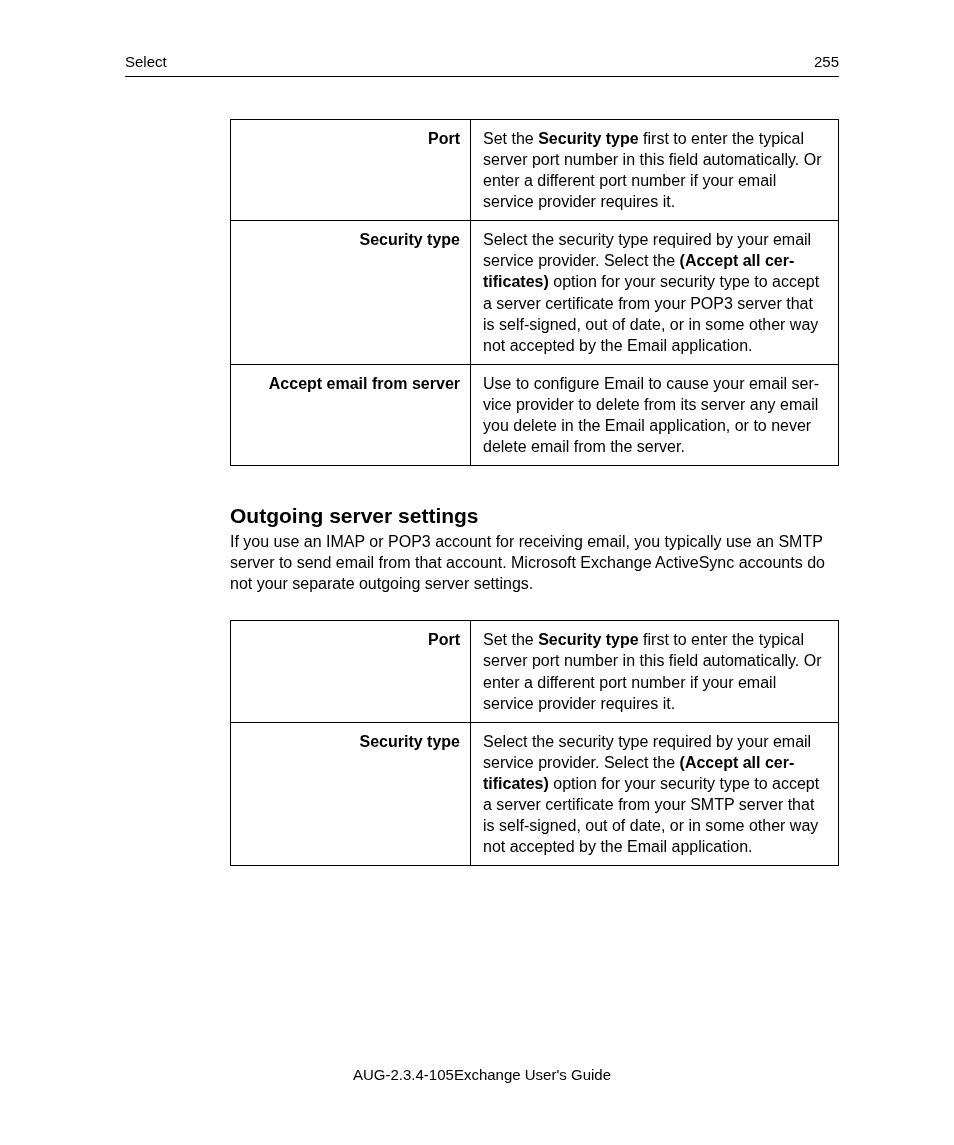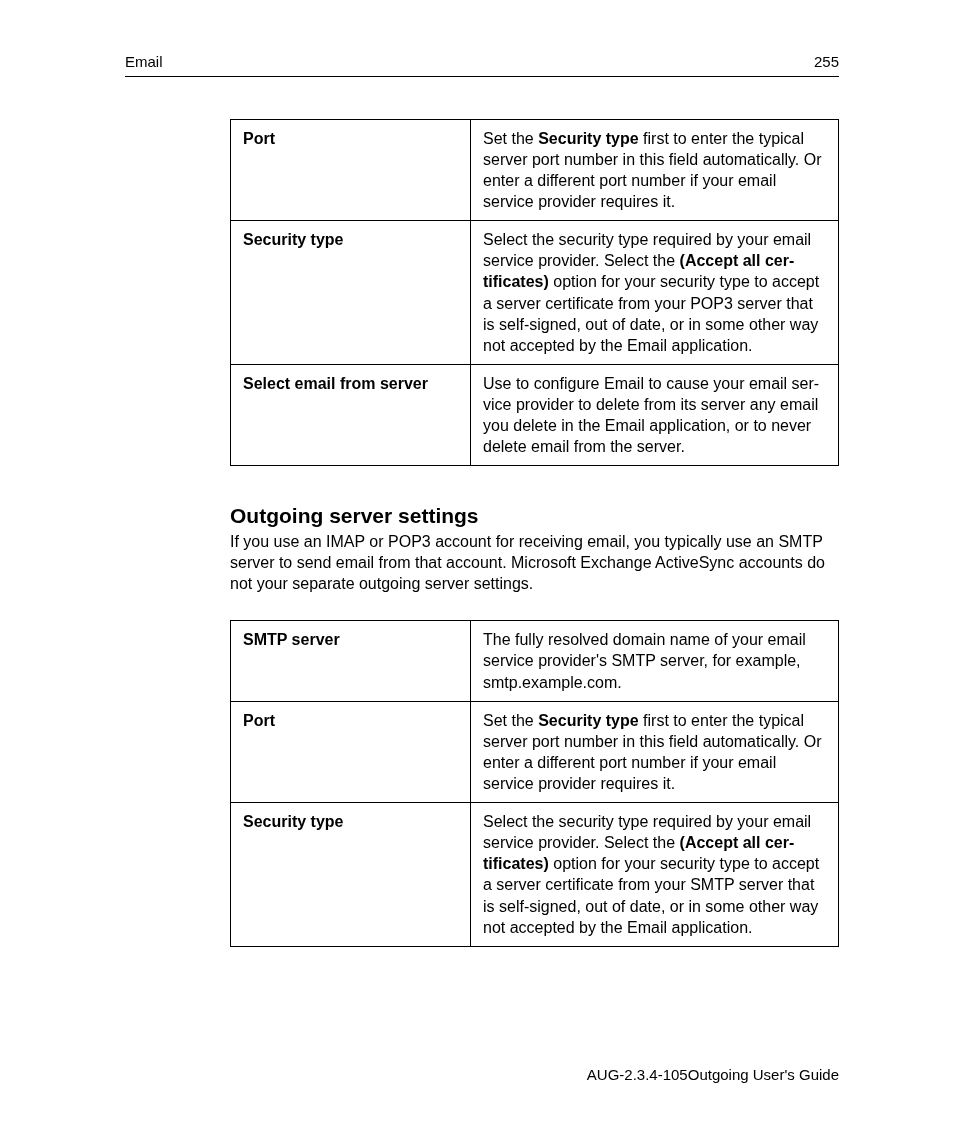--- a/index.html
+++ b/index.html
@@ -41,98 +41,95 @@
   }
   table.settings td {
     border: 1px solid #000;
     padding: 8px 10px 8px 12px;
     vertical-align: top;
     font-size: 16px;
   }
   table.settings col.label { width: 240px; }
   table.settings td.label {
     font-weight: 700;
+    text-align: right;
   }
   h2.section-heading {
     font-size: 21px;
     font-weight: 700;
     margin: 0 0 1px 0;
   }
   p.intro {
     font-size: 16px;
     margin: 0 0 26px 0;
   }
   .running-footer {
     position: absolute;
     left: 125px;
     right: 115px;
     bottom: 60px;
     display: flex;
-    justify-content: flex-end;
+    justify-content: center;
     font-size: 15px;
   }
   b { font-weight: 700; }
 </style>
 </head>
 <body>
 
 <div class="page">
 
   <div class="running-header">
-    <span>Email</span>
+    <span>Select</span>
     <span>255</span>
   </div>
 
   <div class="content">
 
     <table class="settings">
       <colgroup>
           <col class="label">
           <col>
         </colgroup>
       <tbody>
         <tr>
           <td class="label">Port</td>
           <td><span>Set the </span><b>Security type</b><span> first to enter the typical server port number in this field automatically. Or enter a different port number if your email service provider requires it.</span></td>
         </tr>
         <tr>
           <td class="label">Security type</td>
           <td><span>Select the security type required by your email service provider. Select the </span><b>(Accept all cer­tificates)</b><span> option for your security type to accept a server certificate from your POP3 server that is self-signed, out of date, or in some other way not accepted by the Email applica­tion.</span></td>
         </tr>
         <tr>
-          <td class="label">Select email from server</td>
+          <td class="label">Accept email from server</td>
           <td><span>Use to configure Email to cause your email ser­vice provider to delete from its server any email you delete in the Email application, or to never delete email from the server.</span><b></b><span></span></td>
         </tr>
       </tbody>
     </table>
 
     <h2 class="section-heading">Outgoing server settings</h2>
     <p class="intro">If you use an IMAP or POP3 account for receiving email, you typically use an SMTP server to send email from that account. Microsoft Exchange ActiveSync accounts do not your separate outgoing server settings.</p>
 
     <table class="settings">
       <colgroup>
           <col class="label">
           <col>
         </colgroup>
       <tbody>
         <tr>
-          <td class="label">SMTP server</td>
-          <td><span>The fully resolved domain name of your email service provider's SMTP server, for example, smtp.example.com.</span><b></b><span></span></td>
-        </tr>
-        <tr>
           <td class="label">Port</td>
           <td><span>Set the </span><b>Security type</b><span> first to enter the typical server port number in this field automatically. Or enter a different port number if your email service provider requires it.</span></td>
         </tr>
         <tr>
           <td class="label">Security type</td>
           <td><span>Select the security type required by your email service provider. Select the </span><b>(Accept all cer­tificates)</b><span> option for your security type to accept a server certificate from your SMTP server that is self-signed, out of date, or in some other way not accepted by the Email applica­tion.</span></td>
         </tr>
       </tbody>
     </table>
 
   </div>
 
   <div class="running-footer">
     <span>AUG-2.3.4-105</span>
-    <span>Outgoing User's Guide</span>
+    <span>Exchange User's Guide</span>
   </div>
 
 </div>
 
 </body></html>

